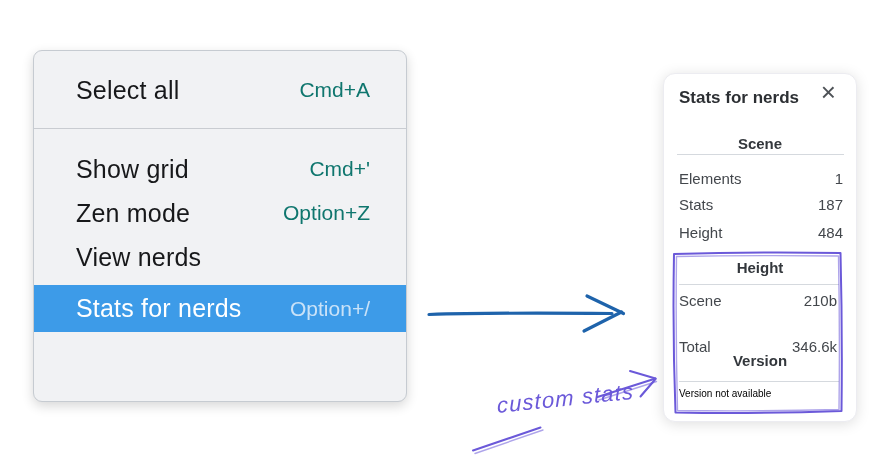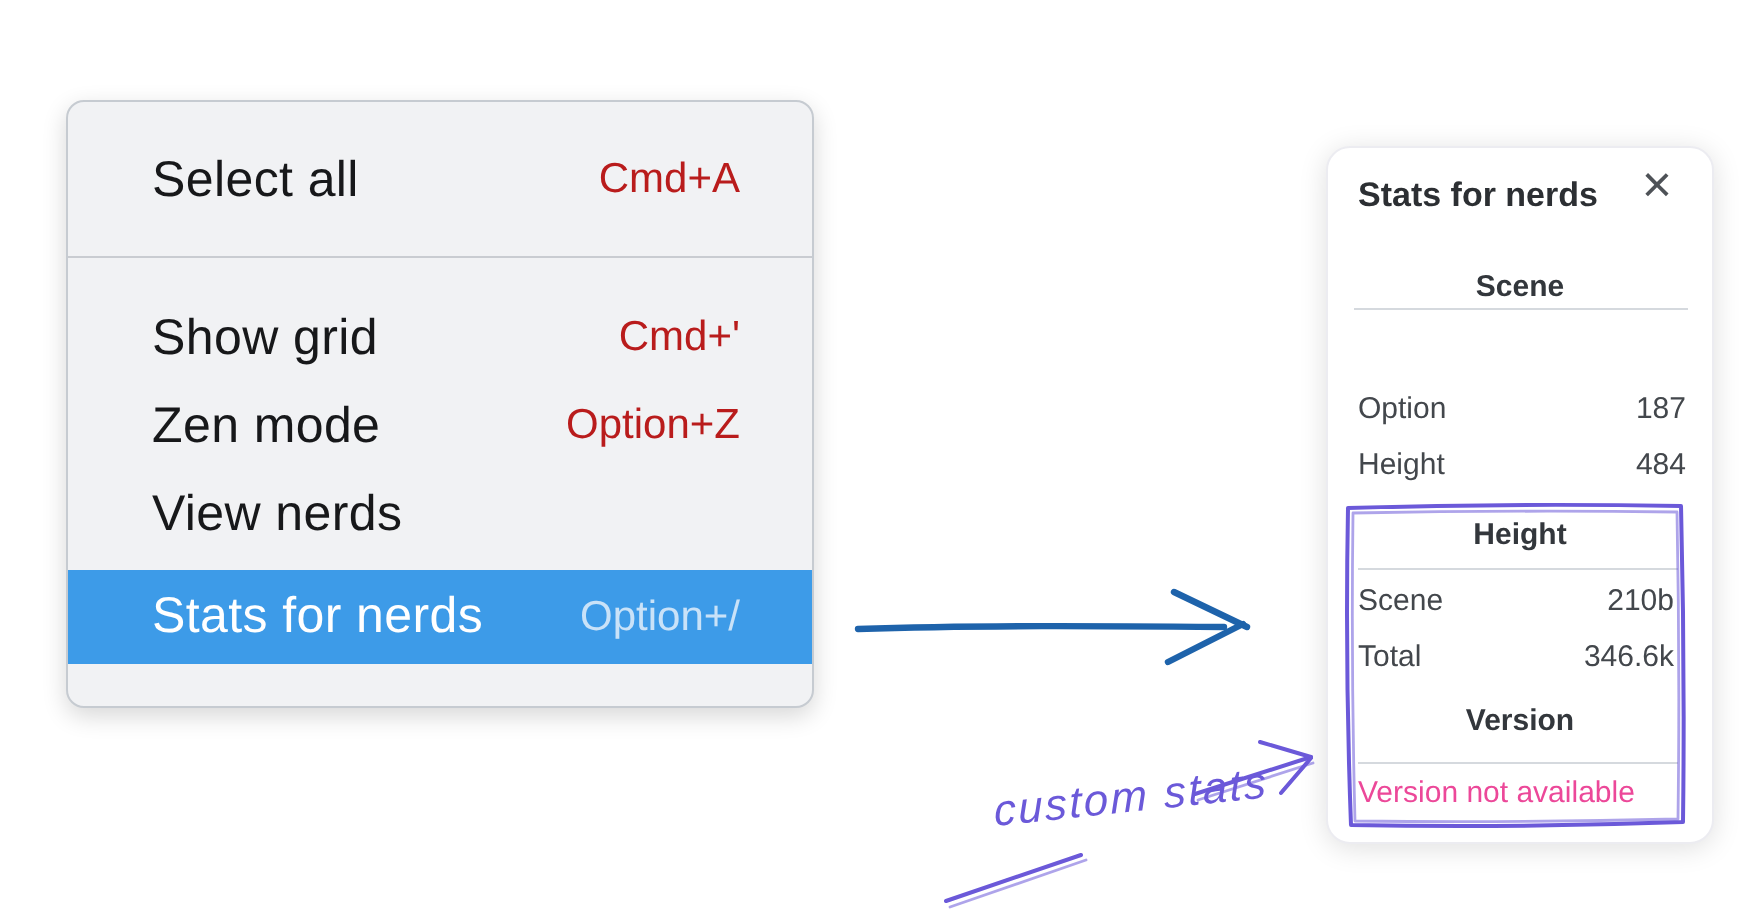--- a/index.html
+++ b/index.html
@@ -10,21 +10,21 @@
     height: 461px;
     background: #ffffff;
     overflow: hidden;
     font-family: "Liberation Sans", sans-serif;
   }
 
   
   .menu {
     position: absolute;
     left: 33px; top: 50px;
-    width: 374px; height: 304px;
+    width: 374px; height: 352px;
     background: #f1f2f4;
     border: 1px solid #c6cbd1;
     border-radius: 9px;
     box-shadow: 0 4px 12px rgba(0,0,0,0.16);
     overflow: hidden;
   }
   .menu-item {
     position: absolute;
     left: 0; right: 0;
     display: flex;
@@ -34,21 +34,21 @@
     cursor: default;
   }
   .menu-item .mi-label {
     font-size: 25px;
     color: #17181a;
     letter-spacing: 0.2px;
     white-space: nowrap;
   }
   .menu-item .mi-shortcut {
     font-size: 21px;
-    color: #b91c1c;
+    color: #0f766e;
     white-space: nowrap;
   }
   .menu-item.highlighted { background: var(--menu-highlight, #3d9be8); }
   .menu-item.highlighted .mi-label { color: #ffffff; }
   .menu-item.highlighted .mi-shortcut { color: var(--highlight-shortcut, #c9e2f8); }
   .menu-divider {
     position: absolute;
     left: 0; right: 0;
     height: 1px;
     background: #c9ccd1;
@@ -105,33 +105,33 @@
     display: flex;
     justify-content: space-between;
     align-items: baseline;
     font-size: 15px;
     color: #43474c;
   }
   .sp-row .sp-value { text-align: right; }
   .sp-message {
     position: absolute;
     left: 15px;
-    font-size: 15px;
-    color: #ec4899;
+    font-size: 10px;
+    color: #000000;
     white-space: nowrap;
   }
   .t-scene-head   { top: 61px; }
   .d-scene        { top: 80px;  left: 13px; right: 12px; }
   .r-elements     { top: 96px;  left: 15px; right: 13px; }
   .r-width        { top: 122px; left: 15px; right: 13px; }
   .r-height       { top: 150px; left: 15px; right: 13px; }
   .t-storage-head { top: 185px; }
   .d-storage      { top: 210px; left: 15px; right: 17px; }
   .r-scene        { top: 218px; left: 15px; right: 19px; }
-  .r-total        { top: 246px; left: 15px; right: 19px; }
+  .r-total        { top: 264px; left: 15px; right: 19px; }
   .t-version-head { top: 278px; }
   .d-version      { top: 307px; left: 15px; right: 17px; }
   .m-version      { top: 314px; }
 
   
   .overlay-svg {
     position: absolute;
     left: 0; top: 0;
     width: 873px; height: 461px;
     pointer-events: none;
@@ -191,22 +191,26 @@
       <span class="mi-shortcut">Option+/</span>
     </div>
   </div>
 
   <div class="stats-panel">
     <div class="sp-title">Stats for nerds</div>
     <div class="sp-close">×</div>
 
     <div class="sp-section-title t-scene-head">Scene</div>
     <div class="sp-divider d-scene"></div>
+    <div class="sp-row r-elements">
+      <span class="sp-label">Elements</span>
+      <span class="sp-value">1</span>
+    </div>
     <div class="sp-row r-width">
-      <span class="sp-label">Option</span>
+      <span class="sp-label">Stats</span>
       <span class="sp-value">187</span>
     </div>
     <div class="sp-row r-height">
       <span class="sp-label">Height</span>
       <span class="sp-value">484</span>
     </div>
 
     <div class="sp-section-title t-storage-head">Height</div>
     <div class="sp-divider d-storage"></div>
     <div class="sp-row r-scene">

